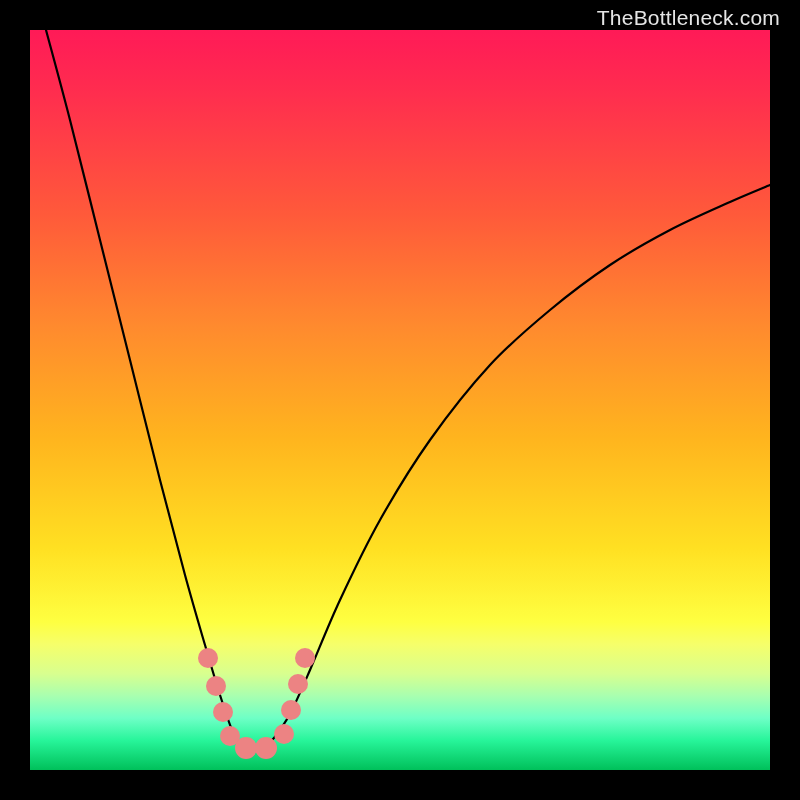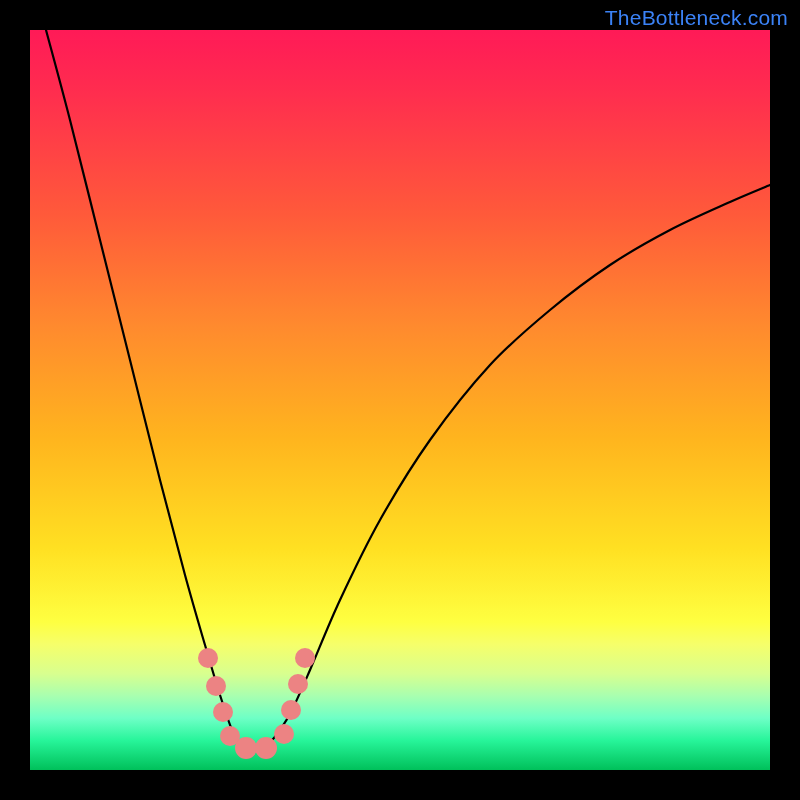--- a/index.html
+++ b/index.html
@@ -30,22 +30,22 @@
       #d8ff8f 87%,
       #a8ffb0 90%,
       #6effc6 93%,
       #27f59a 96%,
       #00c05a 100%
     );
   }
   .watermark {
     position: absolute;
     top: 6px;
-    right: 12px;
-    color: #3b82f6;
+    right: 20px;
+    color: #e5e5e5;
     font-size: 21px;
     font-weight: 400;
     letter-spacing: 0.2px;
   }
   svg.plot {
     position: absolute;
     left: 0;
     top: 0;
     width: 740px;
     height: 740px;

